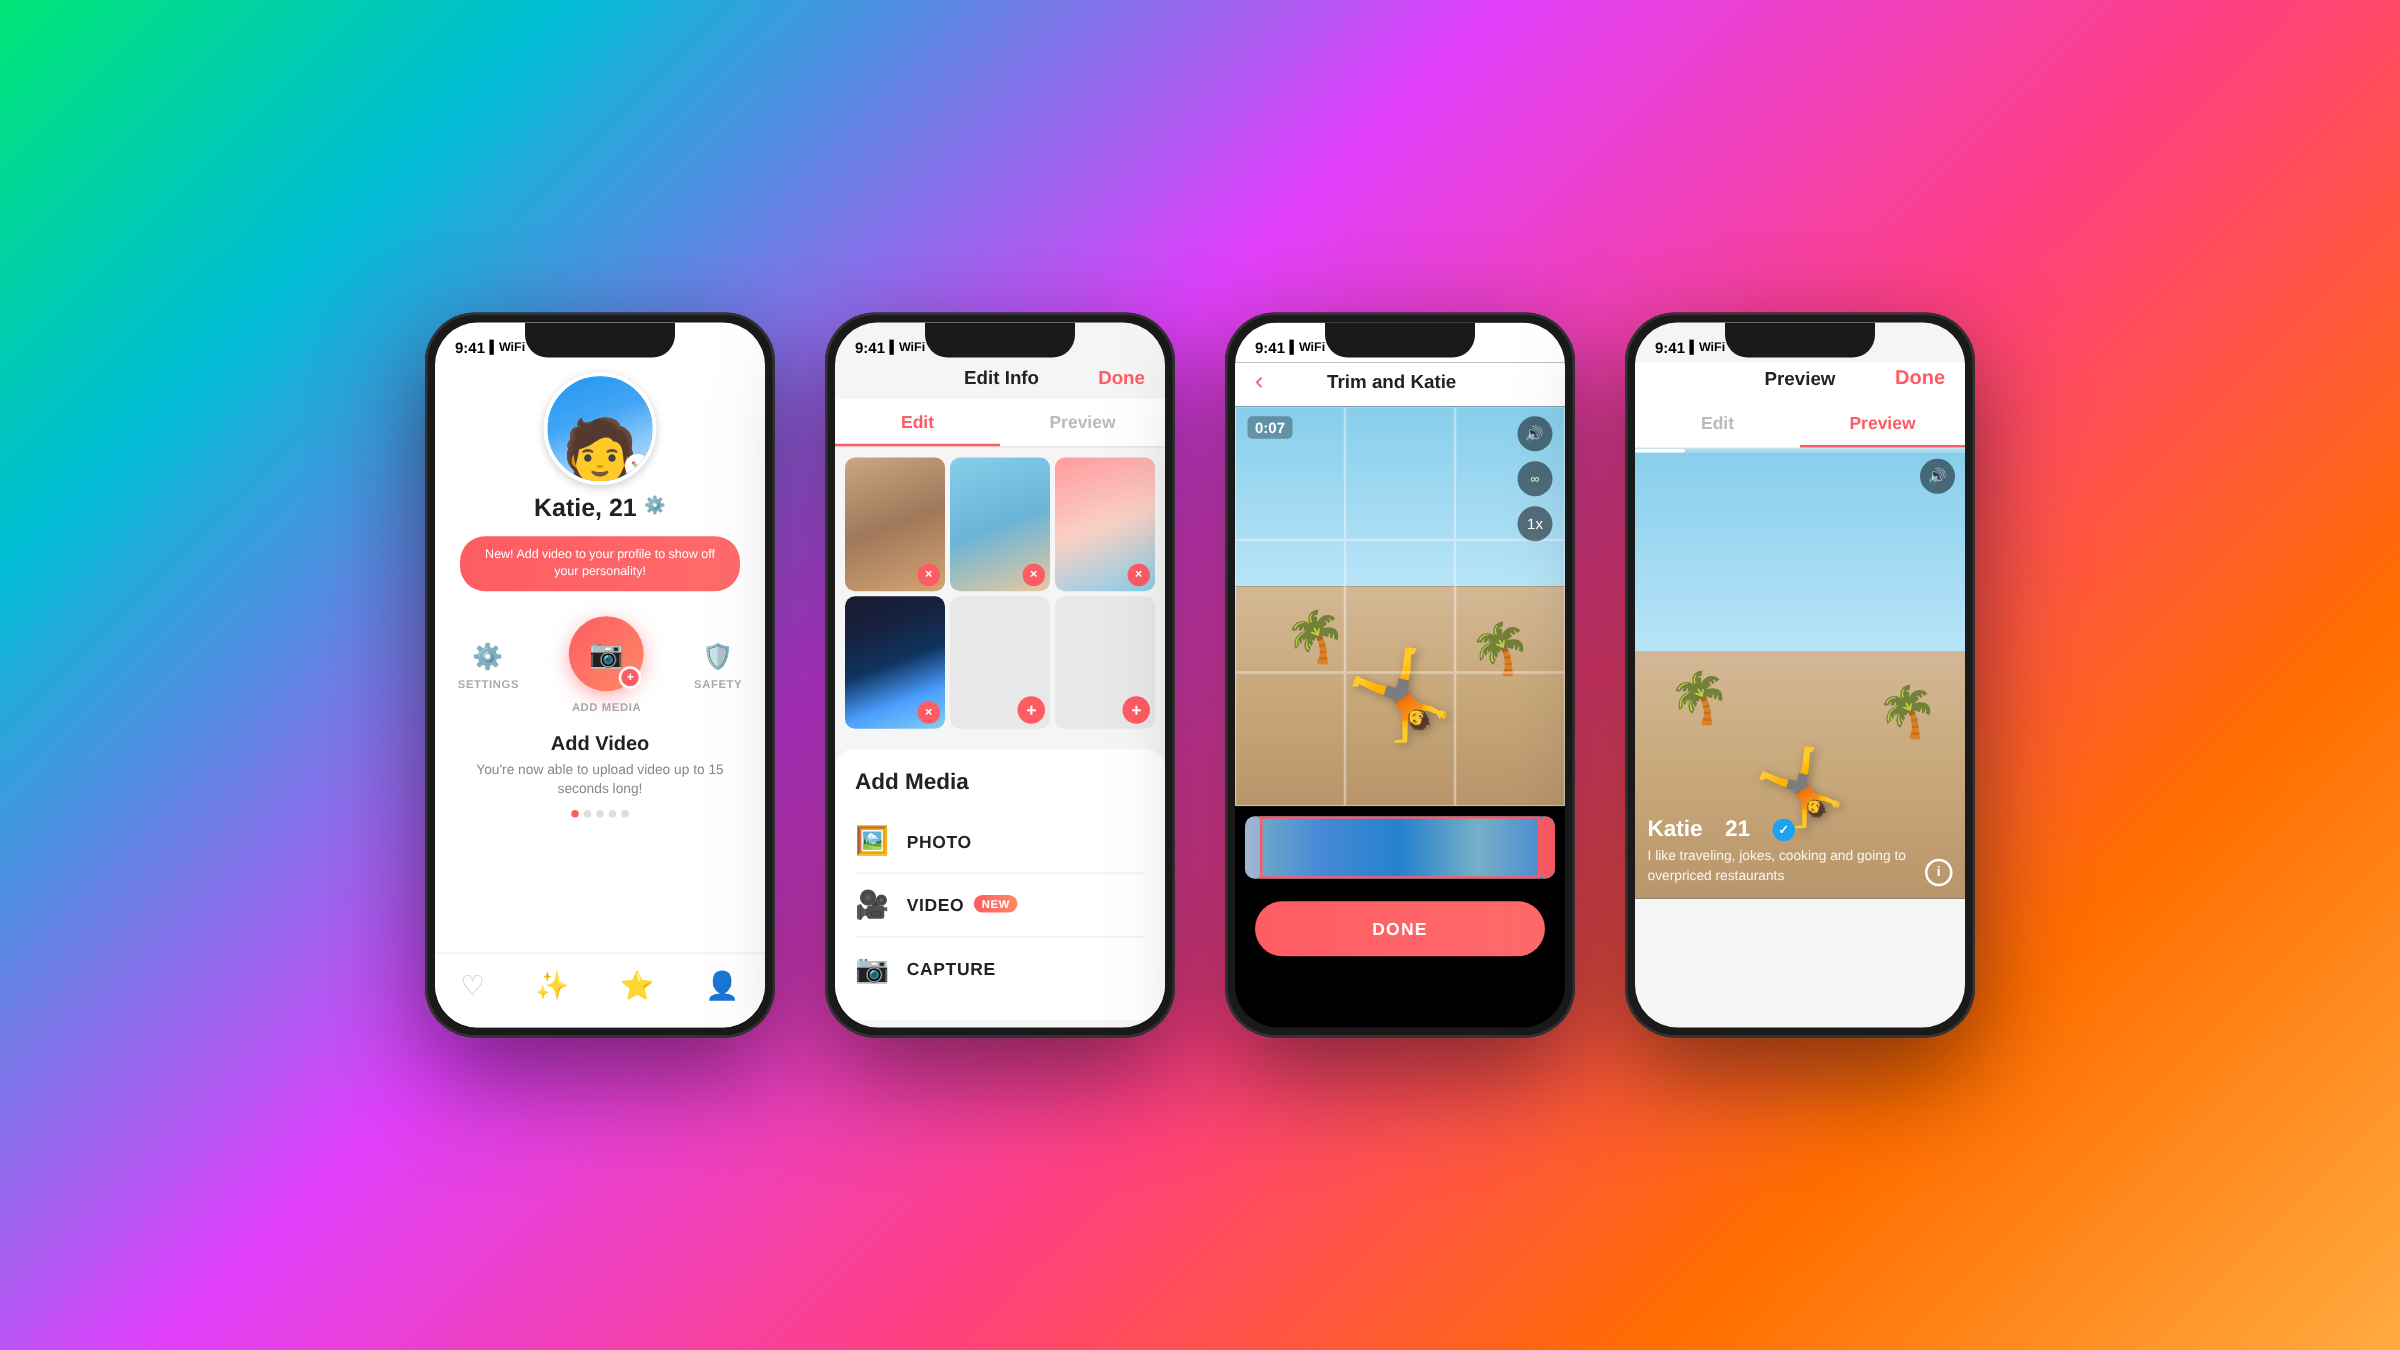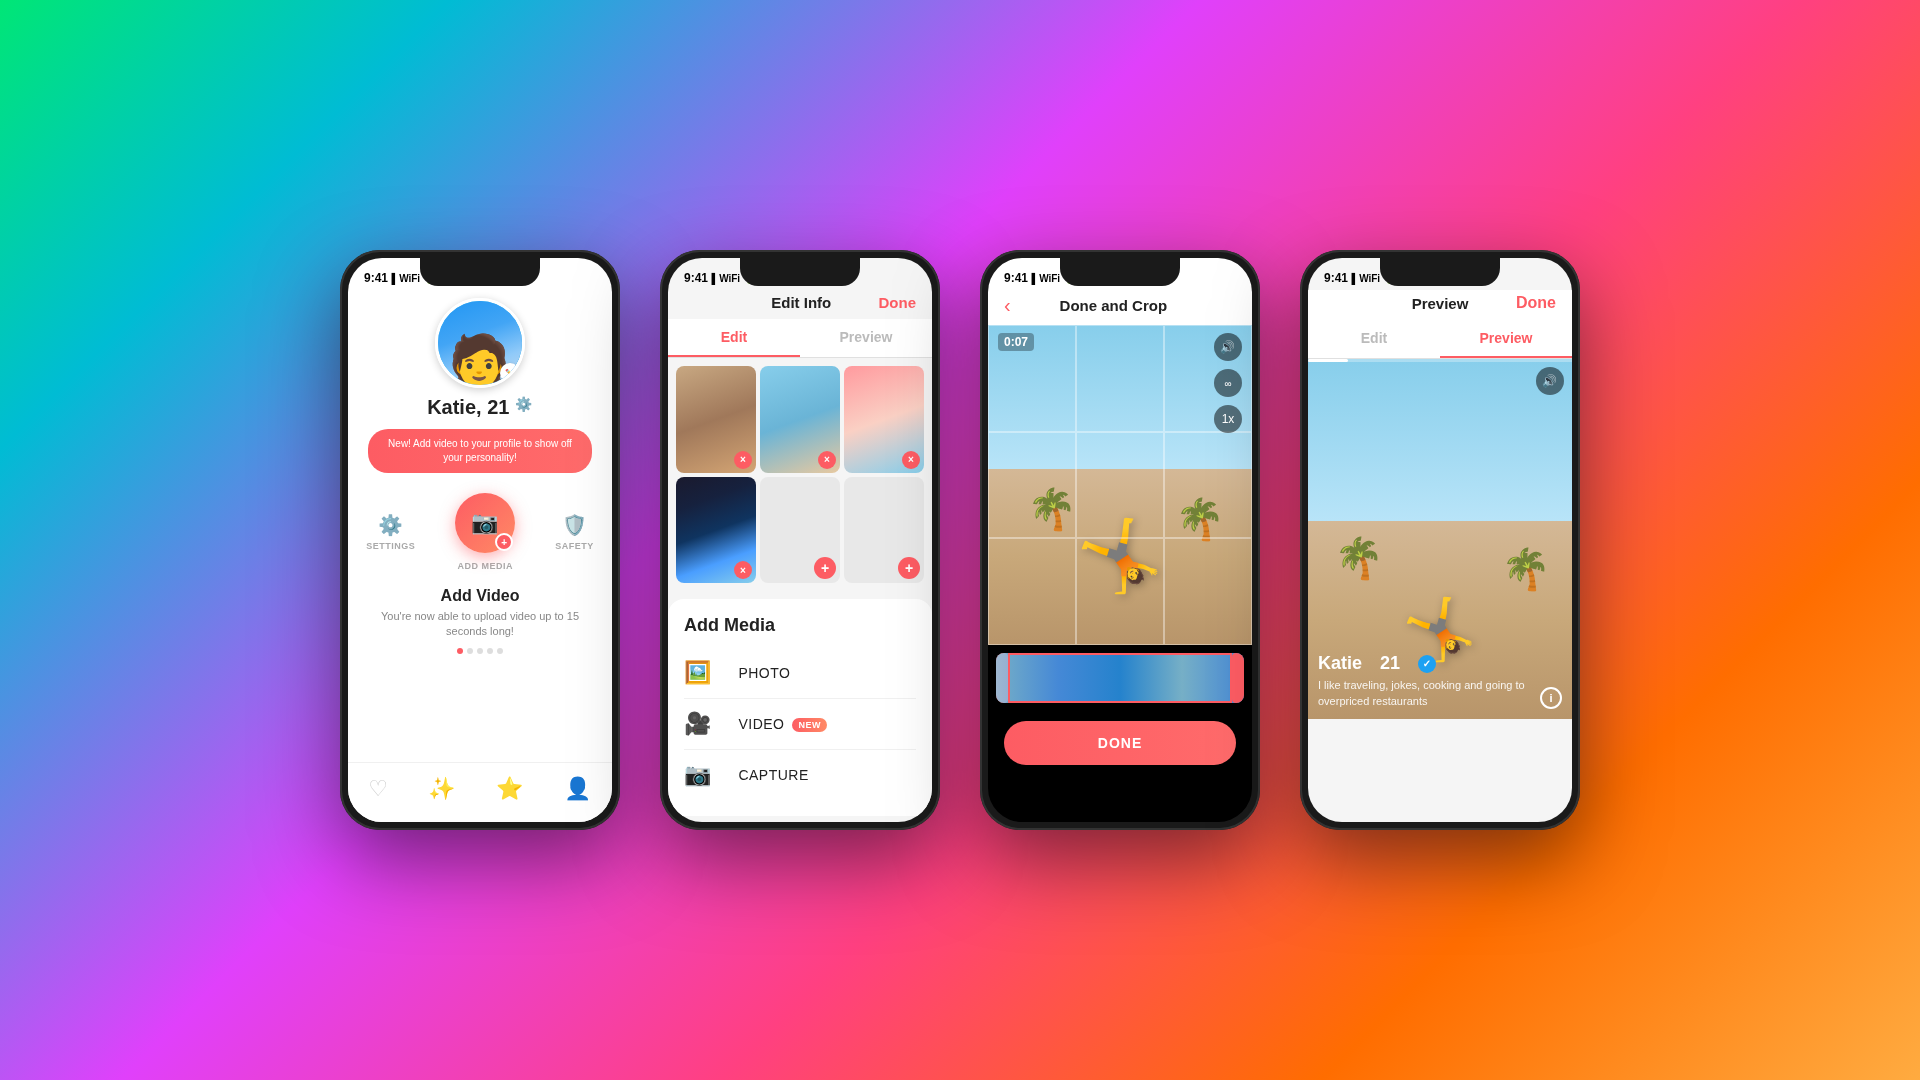--- a/index.html
+++ b/index.html
@@ -215,31 +215,31 @@
       margin-top: 8px;
       padding: 16px;
     }
     .add-media-title { font-size: 18px; font-weight: 700; color: #222; margin-bottom: 12px; }
     .add-media-item {
       display: flex; align-items: center; gap: 14px;
       padding: 12px 0;
       border-bottom: 1px solid #f0f0f0;
     }
     .add-media-icon { font-size: 22px; }
-    .add-media-label { font-size: 14px; font-weight: 400; color: #222; letter-spacing: 0.5px; margin-left: 13px; }
+    .add-media-label { font-size: 14px; font-weight: 700; color: #222; letter-spacing: 0.5px; }
     .new-badge {
       background: linear-gradient(90deg, #fd5c63, #ff8a65);
       color: white;
       font-size: 9px;
       font-weight: 700;
       padding: 2px 6px;
       border-radius: 8px;
       letter-spacing: 0.5px;
     }
-    .add-media-item-inner { display: flex; align-items: flex-end; gap: 8px; }
+    .add-media-item-inner { display: flex; align-items: flex-start; gap: 8px; }
     .trim-header {
       display: flex; justify-content: space-between; align-items: center;
       padding: 4px 16px 8px;
       background: white;
     }
     .trim-back { color: #fd5c63; font-size: 20px; font-weight: 300; }
     .trim-title { font-size: 15px; font-weight: 600; color: #222; }
     .trim-spacer { width: 20px; }
     .video-preview {
       position: relative;
@@ -580,21 +580,21 @@
       <span class="time">9:41</span>
       <div class="status-icons">
         <span style="font-size:10px">▐</span>
         <span style="font-size:10px">WiFi</span>
         <span style="font-size:10px">🔋</span>
       </div>
     </div>
 
     <div class="trim-header">
       <span class="trim-back">‹</span>
-      <span class="trim-title">Done and Crop</span>
+      <span class="trim-title">Trim and Katie</span>
       <span class="trim-spacer"></span>
     </div>
 
     <div class="video-preview" style="height: 320px;">
 
       <div class="skater-scene">
         <div class="sky-bg"></div>
         <div class="ground-bg"></div>
         <div class="palm-tree" style="left:15%; bottom:35%;">🌴</div>
         <div class="palm-tree" style="right:10%; bottom:32%;">🌴</div>

